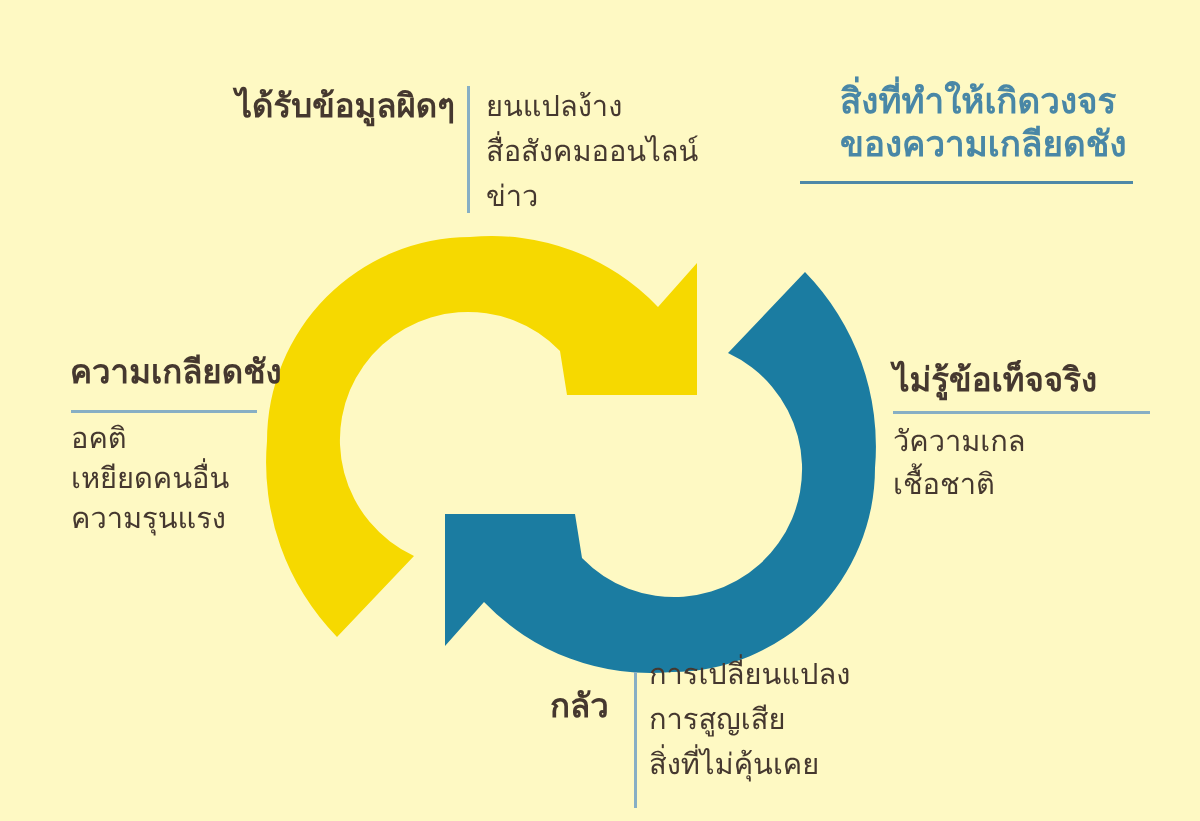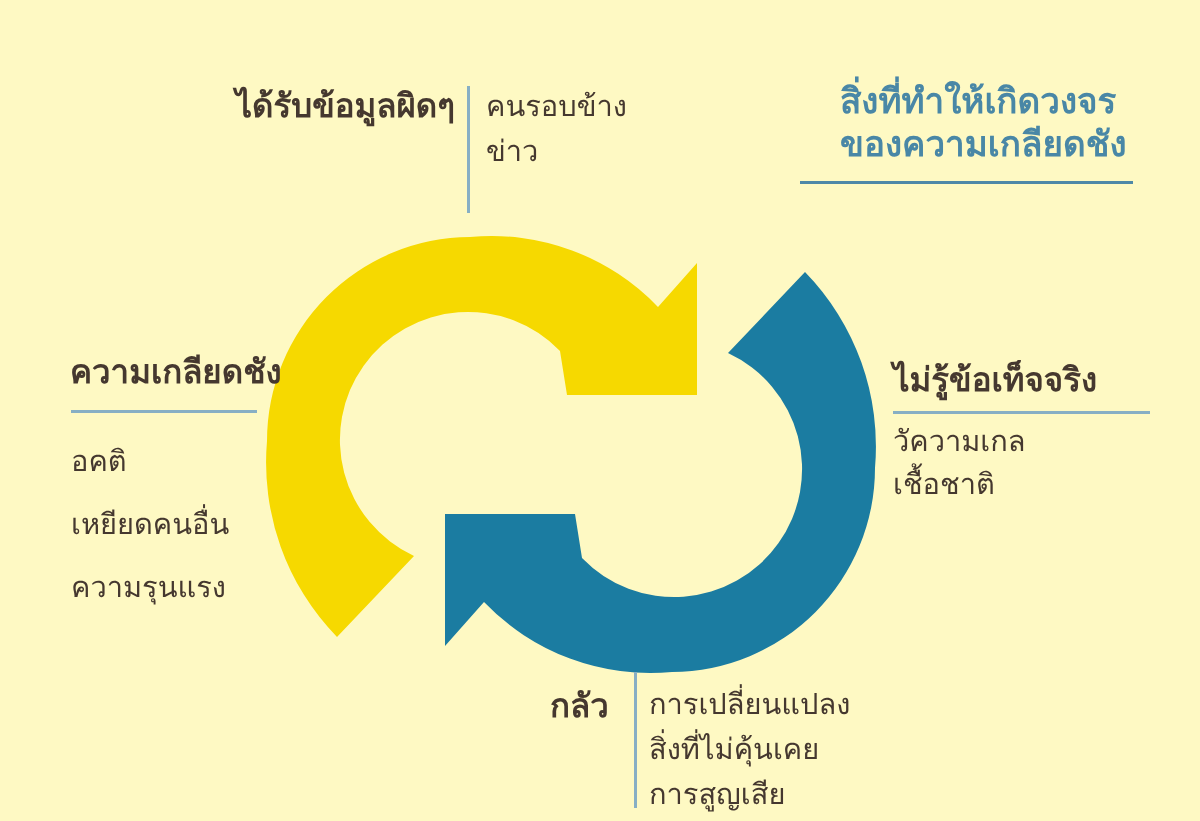--- a/index.html
+++ b/index.html
@@ -53,30 +53,30 @@
     font-weight: bold;
     font-size: 35px;
     line-height: 43px;
     white-space: nowrap;
   }
   .title-rule { left: 800px; top: 181px; width: 333px; height: 3px; background: #4E88A7; }
   
   .hat-hdr { left: 70px; top: 350px; }
   .hat-rule { left: 71px; top: 410px; width: 186px; height: 3px; }
   .hat-list { left: 71px; top: 418px; }
-  .hat-list .li { line-height: 40px; margin-top: 23px; }
+  .hat-list .li { line-height: 40px; }
   
   .ign-hdr { left: 893px; top: 358px; }
   .ign-rule { left: 893px; top: 411px; width: 257px; height: 3px; }
   .ign-list { left: 893px; top: 420px; }
   .ign-list .li { line-height: 43px; }
   
   .fear-hdr { left: 550px; top: 684px; }
   .fear-div { left: 634px; top: 672px; width: 3px; height: 136px; }
-  .fear-list { left: 649px; top: 682px; }
+  .fear-list { left: 649px; top: 652px; }
   .fear-list .li { line-height: 45px; }
 </style>
 </head>
 <body>
 
 <div class="page">
 
   <svg class="cycle-svg" viewBox="0 0 1200 821">
     <path d="M 337 637
              A 250 250 0 0 1 267 441
@@ -96,21 +96,22 @@
              L 445 514
              L 575 514
              L 582 558
              A 128 128 0 1 0 728 353
              Z" fill="#1B7CA1"></path>
   </svg>
 
   <div class="txt hdr mis-hdr">ได้รับข้อมูลผิดๆ</div>
   <div class="rule mis-div"></div>
   <div class="txt item-list mis-list">
-    <div class="li">คนรอบข้าง</div>
+    <div class="li">ยนแปลง้าง</div>
+    <div class="li">สื่อสังคมออนไลน์</div>
     <div class="li">ข่าว</div>
   </div>
 
   <div class="title">
     <div>สิ่งที่ทำให้เกิดวงจร</div>
     <div>ของความเกลียดชัง</div>
   </div>
   <div class="rule title-rule"></div>
 
   <div class="txt hdr hat-hdr">ความเกลียดชัง</div>
@@ -125,17 +126,17 @@
   <div class="rule ign-rule"></div>
   <div class="txt item-list ign-list">
     <div class="li">วัความเกล</div>
     <div class="li">เชื้อชาติ</div>
   </div>
 
   <div class="txt hdr fear-hdr">กลัว</div>
   <div class="rule fear-div"></div>
   <div class="txt item-list fear-list">
     <div class="li">การเปลี่ยนแปลง</div>
+    <div class="li">การสูญเสีย</div>
     <div class="li">สิ่งที่ไม่คุ้นเคย</div>
-    <div class="li">การสูญเสีย</div>
   </div>
 
 </div>
 
 </body></html>

